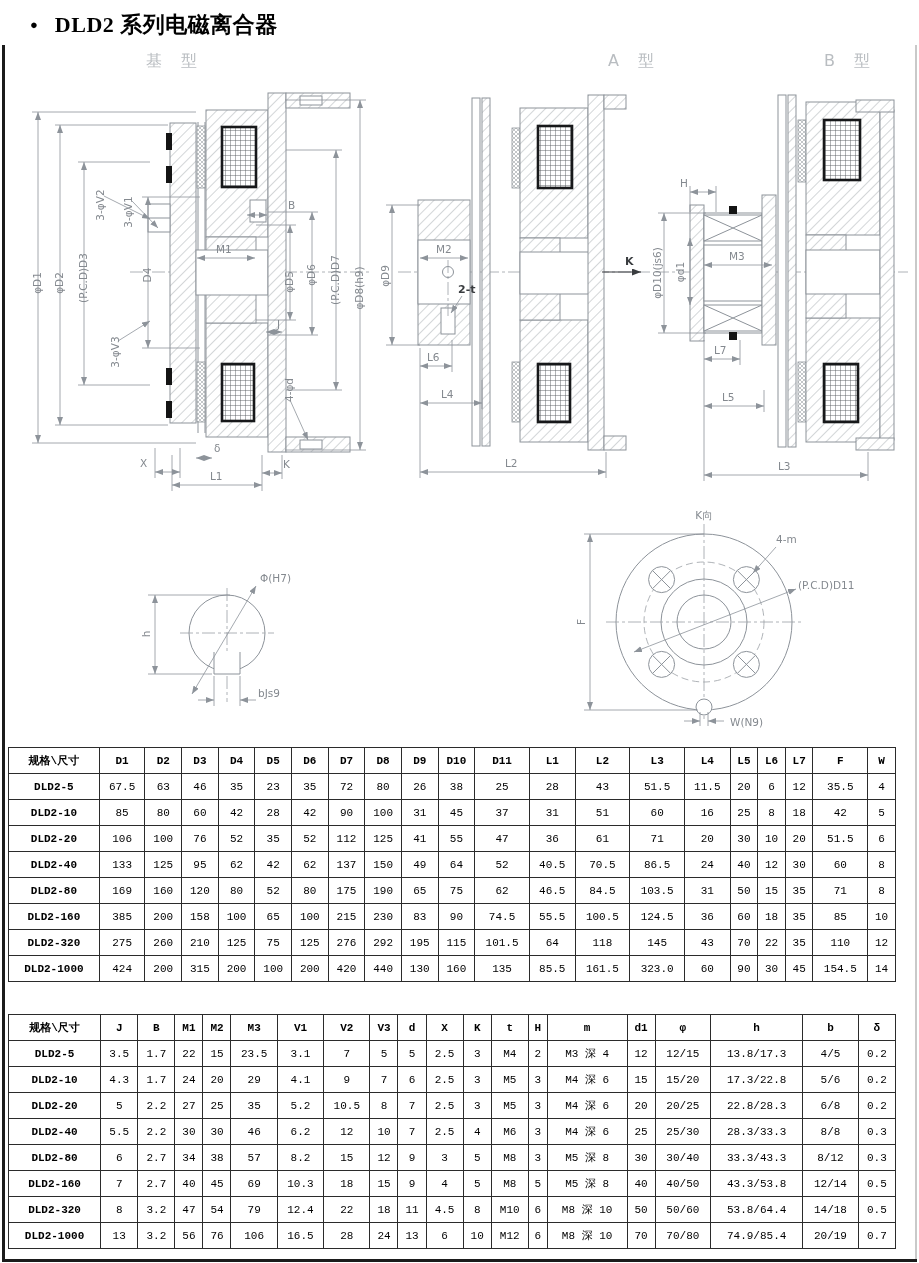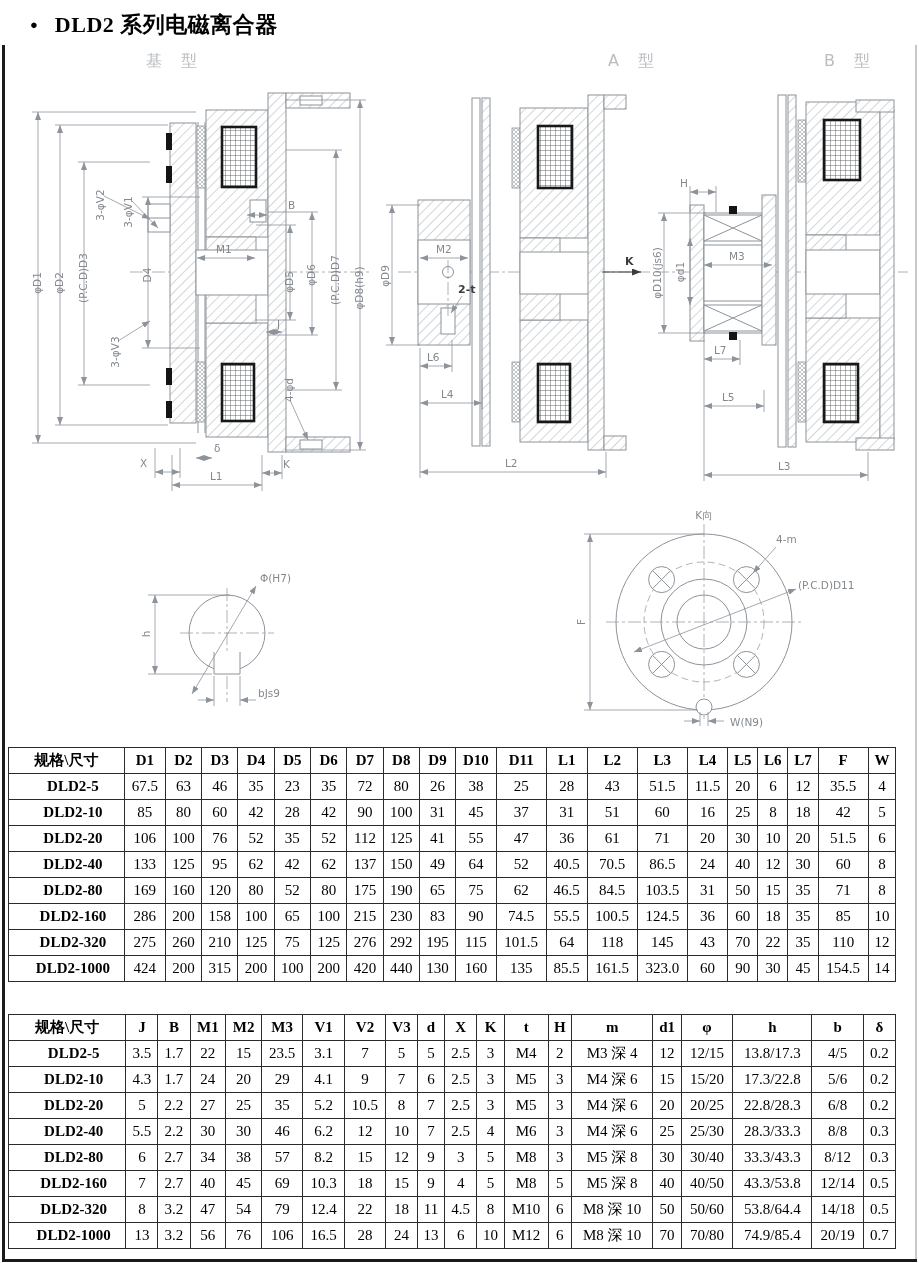--- a/index.html
+++ b/index.html
@@ -6,25 +6,25 @@
   #page{position:relative;width:919px;height:1263px;background:#fff;overflow:hidden;
         font-family:"Liberation Serif","DejaVu Serif",serif;}
   #frame-left{position:absolute;left:2px;top:45px;width:3px;height:1216px;background:#1b1b1b;}
   #frame-bottom{position:absolute;left:2px;top:1259px;width:915px;height:3px;background:#1b1b1b;}
   #frame-right{position:absolute;left:915px;top:45px;width:2px;height:1216px;background:#c9c9c9;}
   #title-row{position:absolute;left:30px;top:10px;display:flex;align-items:center;gap:17px;}
   #title-bullet{font-size:13px;color:#000;}
   #page-title{font-size:22px;font-weight:700;color:#000;letter-spacing:.5px;}
   #drawing-area{position:absolute;left:0;top:45px;width:919px;height:697px;}
   table.dim{position:absolute;left:8px;border-collapse:collapse;table-layout:auto;width:888px;
-            font-family:Liberation Serif, serif;font-size:15px;color:#000;background:#fff;}
+            font-family:Liberation Mono, monospace;font-size:11px;color:#000;background:#fff;}
   table.dim th,table.dim td{border:1.4px solid #2b2b2b;text-align:center;vertical-align:middle;
             height:25px;padding:0 3px;white-space:nowrap;}
   table.dim th{font-weight:700;}
-  table.dim td:first-child{font-weight:700;padding-left:16px;}
+  table.dim td:first-child{font-weight:700;}
   #table1{top:747px;}
   #table2{top:1014px;}
   
   .s{fill:none;stroke:#8d939a;stroke-width:1;}
   .sw{fill:#fff;stroke:#8d939a;stroke-width:1;}
   .h{fill:url(#hp);stroke:#8d939a;stroke-width:1;}
   .x{fill:url(#xp);stroke:#8d939a;stroke-width:.8;}
   .c{fill:url(#gp);stroke:#17181a;stroke-width:2.6;}
   .blk{fill:#141414;stroke:none;}
   .d{fill:none;stroke:#8d939a;stroke-width:.8;}
@@ -464,21 +464,21 @@
           <td>103.5</td>
           <td>31</td>
           <td>50</td>
           <td>15</td>
           <td>35</td>
           <td>71</td>
           <td>8</td>
         </tr>
         <tr>
           <td>DLD2-160</td>
-          <td>286</td>
+          <td>385</td>
           <td>200</td>
           <td>158</td>
           <td>100</td>
           <td>65</td>
           <td>100</td>
           <td>215</td>
           <td>230</td>
           <td>83</td>
           <td>90</td>
           <td>74.5</td>

